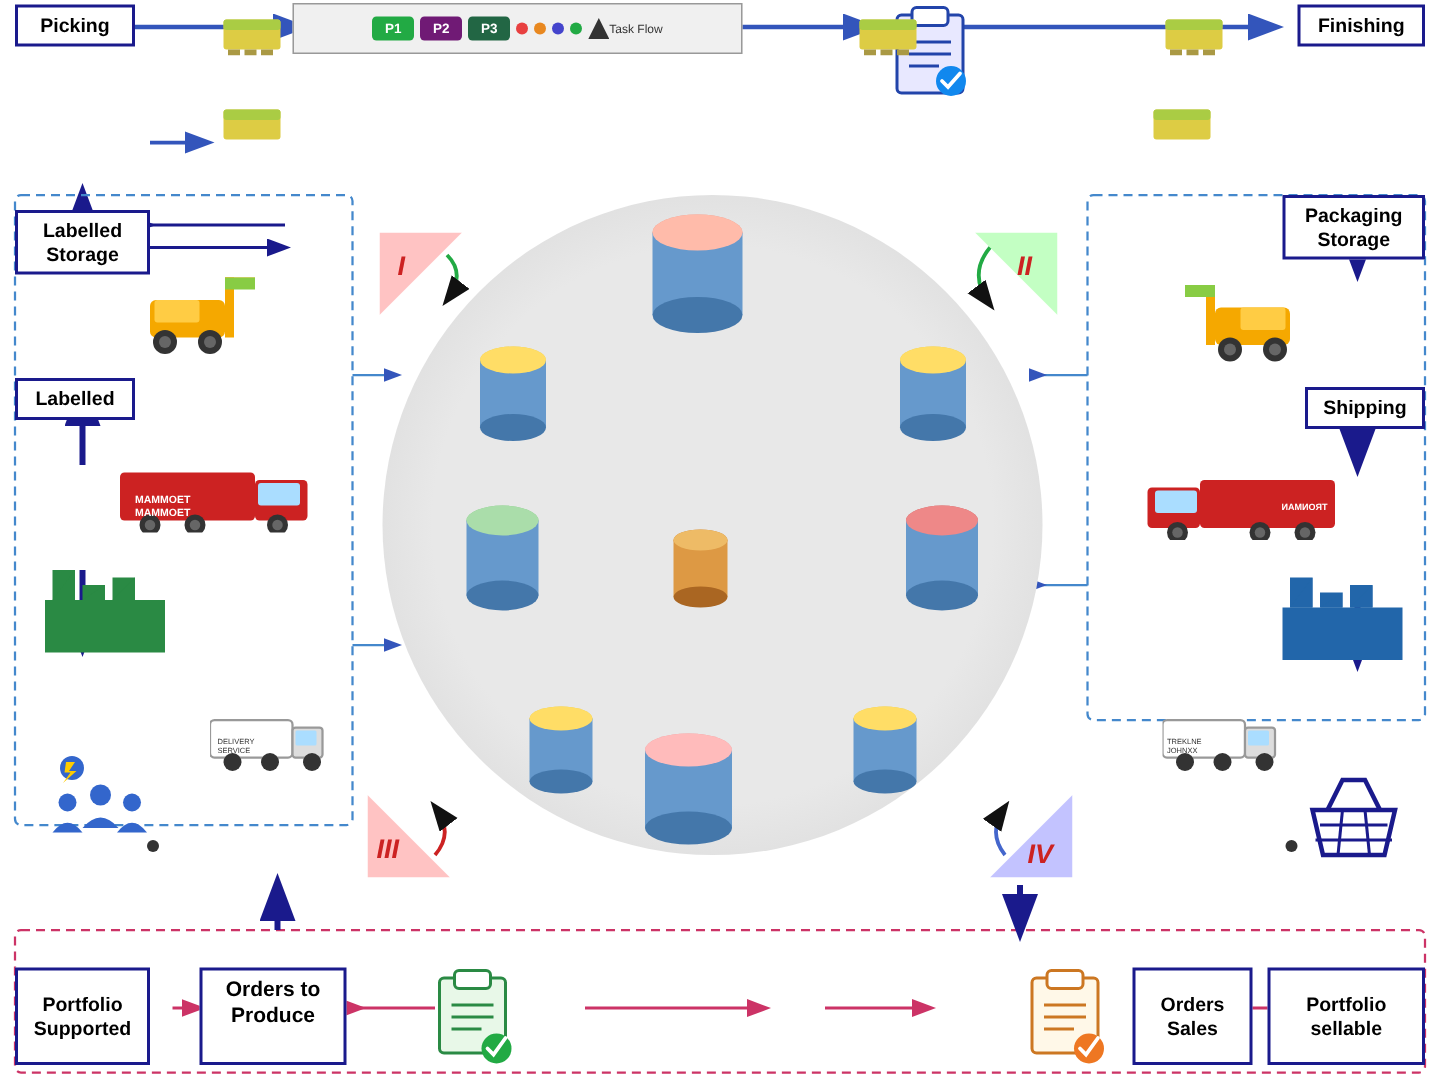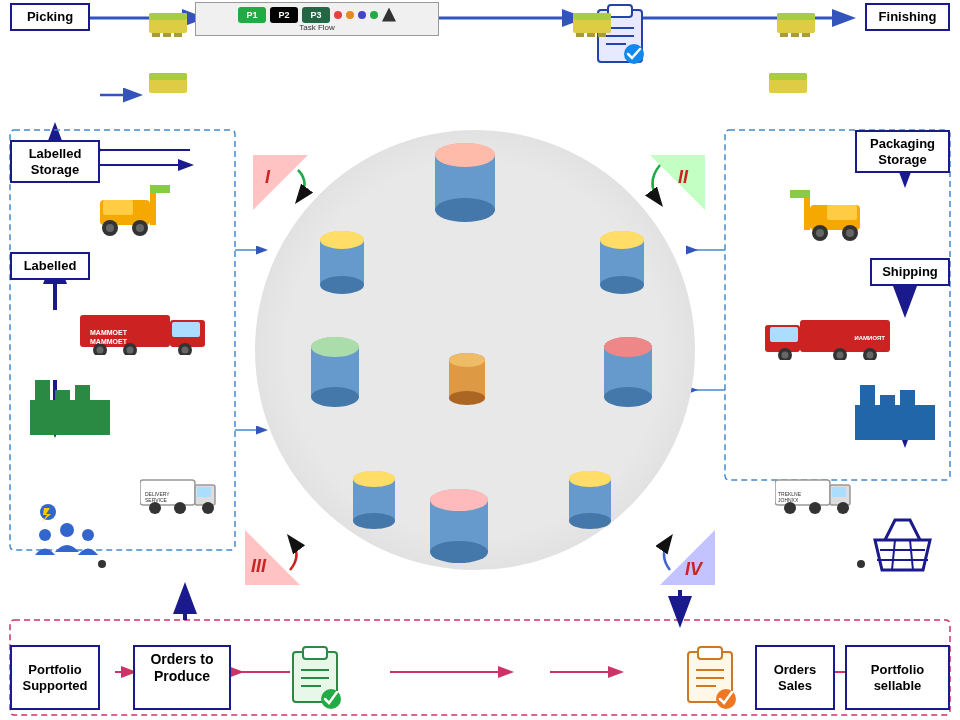--- a/index.html
+++ b/index.html
@@ -165,25 +165,25 @@
     <line x1="460" y1="520" x2="460" y2="415" stroke="#111" stroke-width="2" marker-end="url(#arr-black)"></line>
     <line x1="565" y1="495" x2="565" y2="415" stroke="#111" stroke-width="2" marker-end="url(#arr-black)"></line>
     <line x1="355" y1="495" x2="355" y2="415" stroke="#111" stroke-width="2" marker-end="url(#arr-black)"></line>
 
   </svg>
 
   <div class="label-box" style="left:10px;top:3px;width:80px;">
     <span>Picking</span>
   </div>
 
-  <div style="position:absolute;left:195px;top:2px;width:244px;height:34px;background:#f0f0f0;border:1px solid #999;display:flex;flex-direction:column;align-items:center;justify-content:center;">
+  <div style="position:absolute;left:195px;top:2px;width:300px;height:34px;background:#f0f0f0;border:1px solid #999;display:flex;flex-direction:row;align-items:center;justify-content:center;">
 
     <div style="display:flex;gap:4px;align-items:center;">
       <div style="width:28px;height:16px;background:#22aa44;border-radius:3px;display:flex;align-items:center;justify-content:center;font-size:9px;color:white;font-weight:bold;">P1</div>
-      <div style="width:28px;height:16px;background:#000000;border-radius:3px;display:flex;align-items:center;justify-content:center;font-size:9px;color:white;font-weight:bold;">P2</div>
+      <div style="width:28px;height:16px;background:#701a75;border-radius:3px;display:flex;align-items:center;justify-content:center;font-size:9px;color:white;font-weight:bold;">P2</div>
       <div style="width:28px;height:16px;background:#226644;border-radius:3px;display:flex;align-items:center;justify-content:center;font-size:9px;color:white;font-weight:bold;">P3</div>
 
       <div style="width:8px;height:8px;border-radius:50%;background:#e84040;"></div>
       <div style="width:8px;height:8px;border-radius:50%;background:#e88820;"></div>
       <div style="width:8px;height:8px;border-radius:50%;background:#4444cc;"></div>
       <div style="width:8px;height:8px;border-radius:50%;background:#22aa44;"></div>
       <div style="width:14px;height:14px;background:#333;clip-path:polygon(50% 0%,100% 100%,0% 100%);"></div>
     </div>
     <div style="font-size:8px;color:#333;">Task Flow</div>
   </div>

